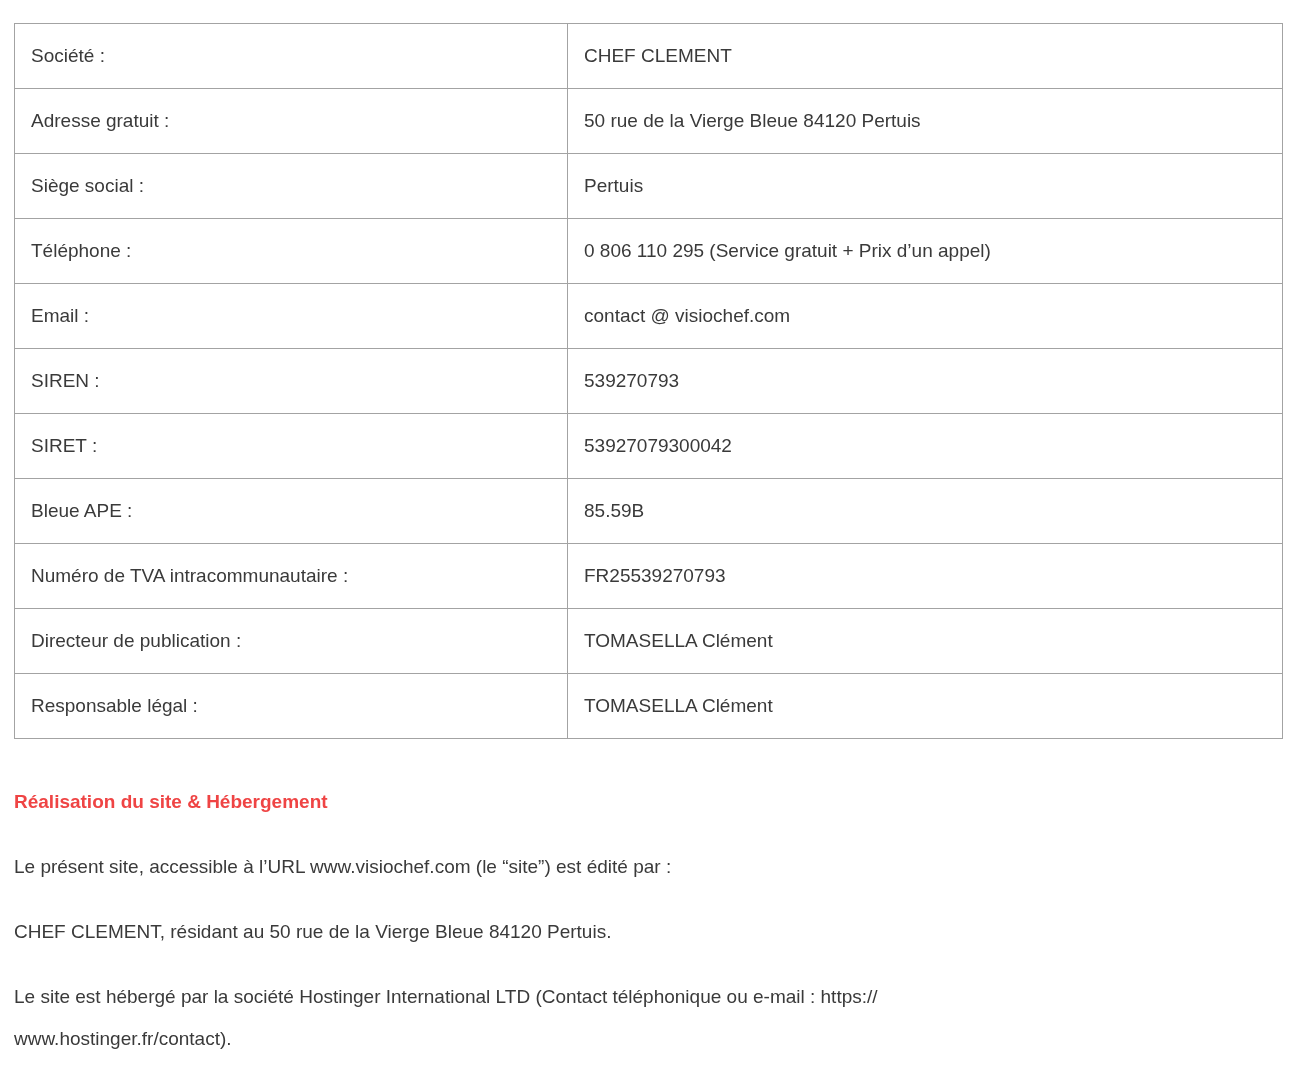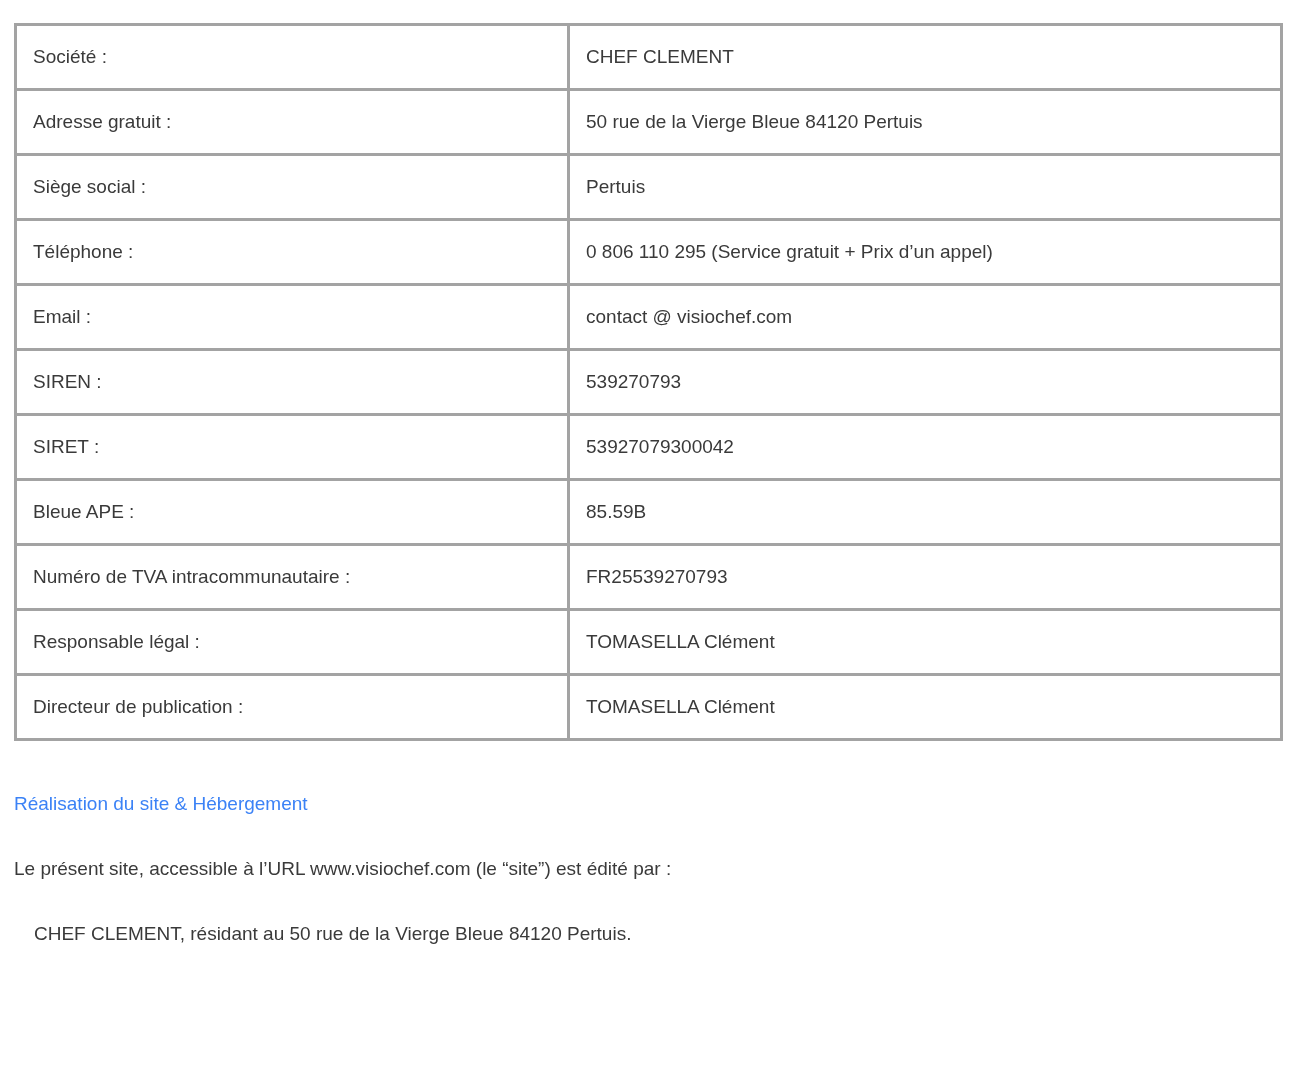--- a/index.html
+++ b/index.html
@@ -16,50 +16,49 @@
     padding: 23px 14px 16px 14px;
     background: #ffffff;
   }
   table.company-table {
     border-collapse: collapse;
     width: 1269px;
     table-layout: fixed;
   }
   table.company-table col.col-label { width: 553px; }
   table.company-table td {
-    border: 3px solid #a3a3a3;
+    border: 1px solid #a3a3a3;
     height: 65px;
     padding: 0 16px;
     font-size: 19px;
     line-height: 24px;
     vertical-align: middle;
     color: #3a3a3a;
     overflow: hidden;
     white-space: nowrap;
   }
   .hosting-section {
     margin-top: 50px;
     width: 1269px;
   }
   .hosting-heading {
     font-size: 19px;
-    font-weight: normal;
+    font-weight: bold;
     line-height: 26px;
     margin: 0;
-    color: #3b82f6;
+    color: #ef4444;
   }
   .hosting-section p {
     margin: 31px 0 0 0;
     font-size: 19px;
     line-height: 42px;
     color: #3a3a3a;
   }
   .hosting-section p + p {
     margin-top: 23px;
-    margin-left: 20px;
   }
 </style>
 </head>
 <body>
 
 <div class="page">
 
   <table class="company-table">
     <colgroup>
       <col class="col-label">
@@ -96,36 +95,40 @@
         </tr>
         <tr>
           <td>Bleue APE :</td>
           <td>85.59B</td>
         </tr>
         <tr>
           <td>Numéro de TVA intracommunautaire :</td>
           <td>FR25539270793</td>
         </tr>
         <tr>
-          <td>Responsable légal :</td>
+          <td>Directeur de publication :</td>
           <td>TOMASELLA Clément</td>
         </tr>
         <tr>
-          <td>Directeur de publication :</td>
+          <td>Responsable légal :</td>
           <td>TOMASELLA Clément</td>
         </tr>
       </tbody>
   </table>
 
   <div class="hosting-section">
     <h3 class="hosting-heading">Réalisation du site &amp; Hébergement</h3>
 
     <p>
       <span>Le présent site, accessible à l’URL www.visiochef.com (le “site”) est édité par :</span>
     </p>
 
     <p>
       <span>CHEF CLEMENT, résidant au 50 rue de la Vierge Bleue 84120 Pertuis.</span>
     </p>
 
+    <p>
+      <span>Le site est hébergé par la société Hostinger International LTD (Contact téléphonique ou e-mail : https://</span><br>
+      <span>www.hostinger.fr/contact).</span>
+    </p>
   </div>
 
 </div>
 
 </body></html>

